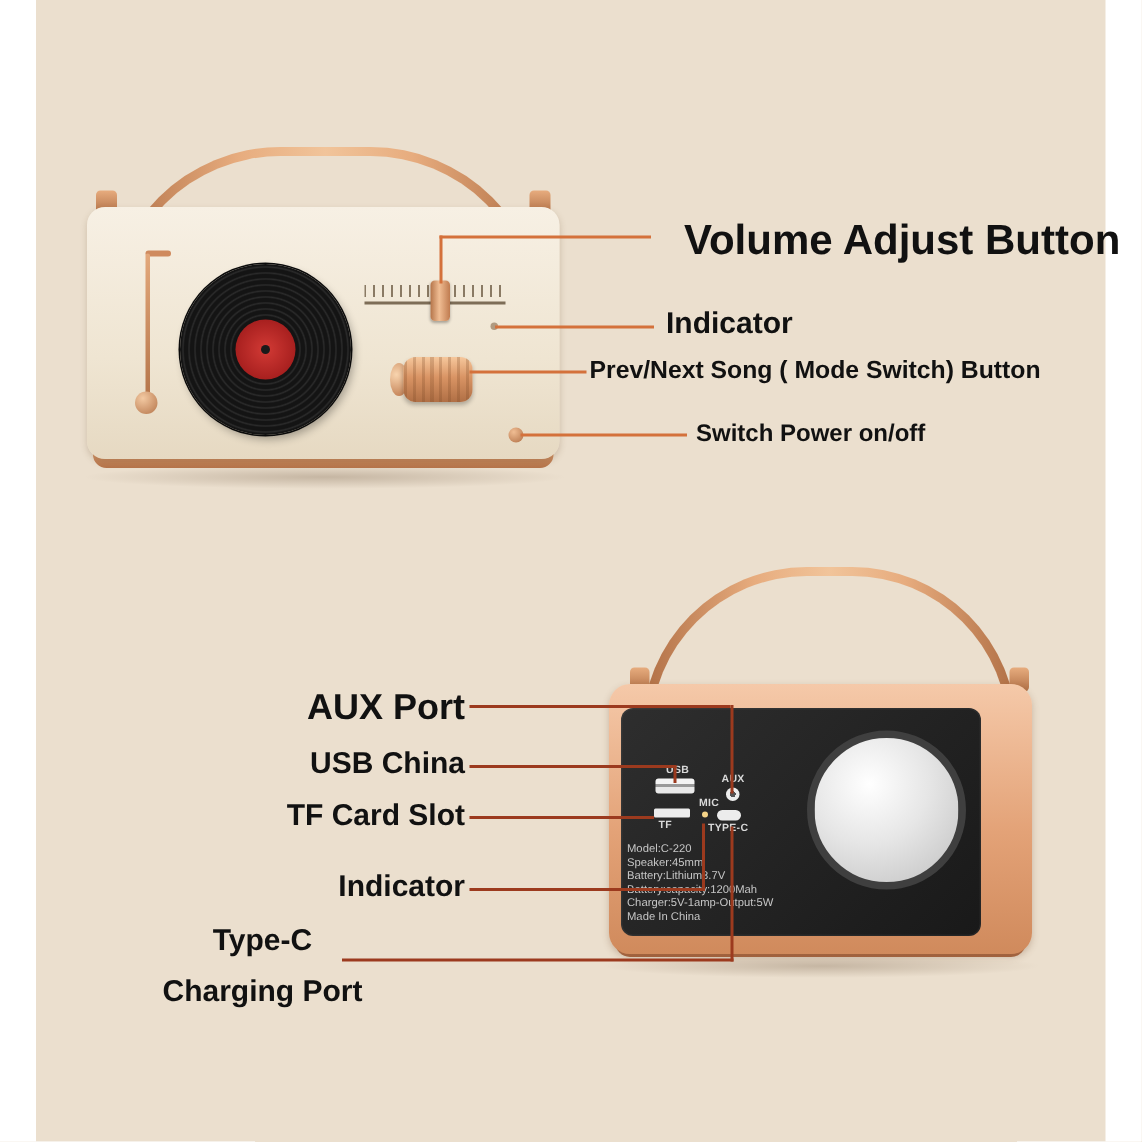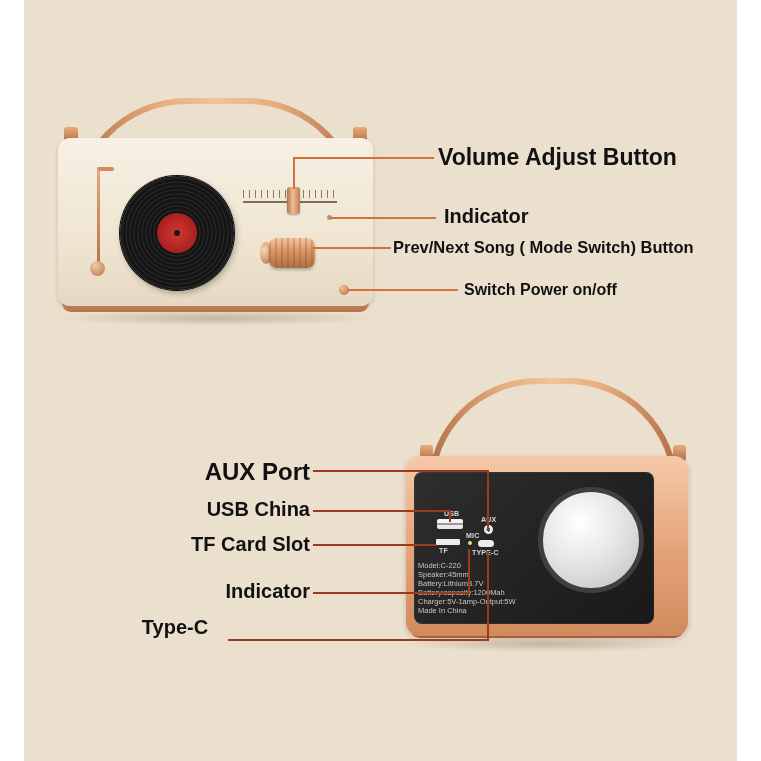--- a/index.html
+++ b/index.html
@@ -55,21 +55,21 @@
 
     <div class="abs" style="left:289px;top:190px;width:10px;height:10px;border-radius:50%;background:radial-gradient(circle at 35% 30%,#f0bd93,#b06f45);"></div>
   </div>
 
   <div class="line-o" style="left:293px;top:157px;width:2px;height:32px;"></div>
   <div class="line-o" style="left:293px;top:157px;width:141px;height:2px;"></div>
   <div class="line-o" style="left:330px;top:217px;width:106px;height:2px;"></div>
   <div class="line-o" style="left:313px;top:247px;width:78px;height:2px;"></div>
   <div class="line-o" style="left:347px;top:289px;width:111px;height:2px;"></div>
 
-  <div class="label" style="left:438px;top:144px;font-size:23px;">Volume Adjust Button</div>
+  <div class="label" style="left:456px;top:144px;font-size:28px;">Volume Adjust Button</div>
   <div class="label" style="left:444px;top:205px;font-size:20px;">Indicator</div>
   <div class="label" style="left:393px;top:238px;font-size:16.5px;">Prev/Next Song ( Mode Switch) Button</div>
   <div class="label" style="left:464px;top:281px;font-size:16px;">Switch Power on/off</div>
 
   <div class="group" style="left:400px;top:373px;width:300px;height:285px;">
 
     <div class="abs" style="left:28px;top:5px;width:250px;height:110px;background:linear-gradient(90deg,#b06f45,#e7ac7e 30%,#f1c49a 50%,#e7ac7e 70%,#b06f45);border-radius:130px 130px 0 0;"></div>
     <div class="abs" style="left:34px;top:11px;width:238px;height:104px;background:#ebdfce;border-radius:124px 124px 0 0;"></div>
     <div class="abs" style="left:20px;top:72px;width:13px;height:16px;background:linear-gradient(180deg,#e7ac7e,#b06f45);border-radius:3px;"></div>
     <div class="abs" style="left:273px;top:72px;width:13px;height:16px;background:linear-gradient(180deg,#e7ac7e,#b06f45);border-radius:3px;"></div>
@@ -112,15 +112,16 @@
   <div class="line-r" style="left:468px;top:549px;width:2px;height:45px;"></div>
   <div class="line-r" style="left:487px;top:551px;width:2px;height:90px;"></div>
   <div class="line-r" style="left:228px;top:639px;width:261px;height:2px;"></div>
 
   <div class="label" style="right:451px;top:458px;font-size:24px;">AUX Port</div>
   <div class="label" style="right:451px;top:498px;font-size:20px;">USB China</div>
   <div class="label" style="right:451px;top:533px;font-size:20px;">TF Card Slot</div>
   <div class="label" style="right:451px;top:580px;font-size:20px;">Indicator</div>
   <div class="abs" style="left:85px;top:616px;width:180px;text-align:center;">
     <div class="label" style="position:static;font-size:20px;">Type-C</div>
+    <div class="label" style="position:static;font-size:20px;margin-top:11px;">Charging Port</div>
   </div>
 
 </div>
 
 </body></html>

